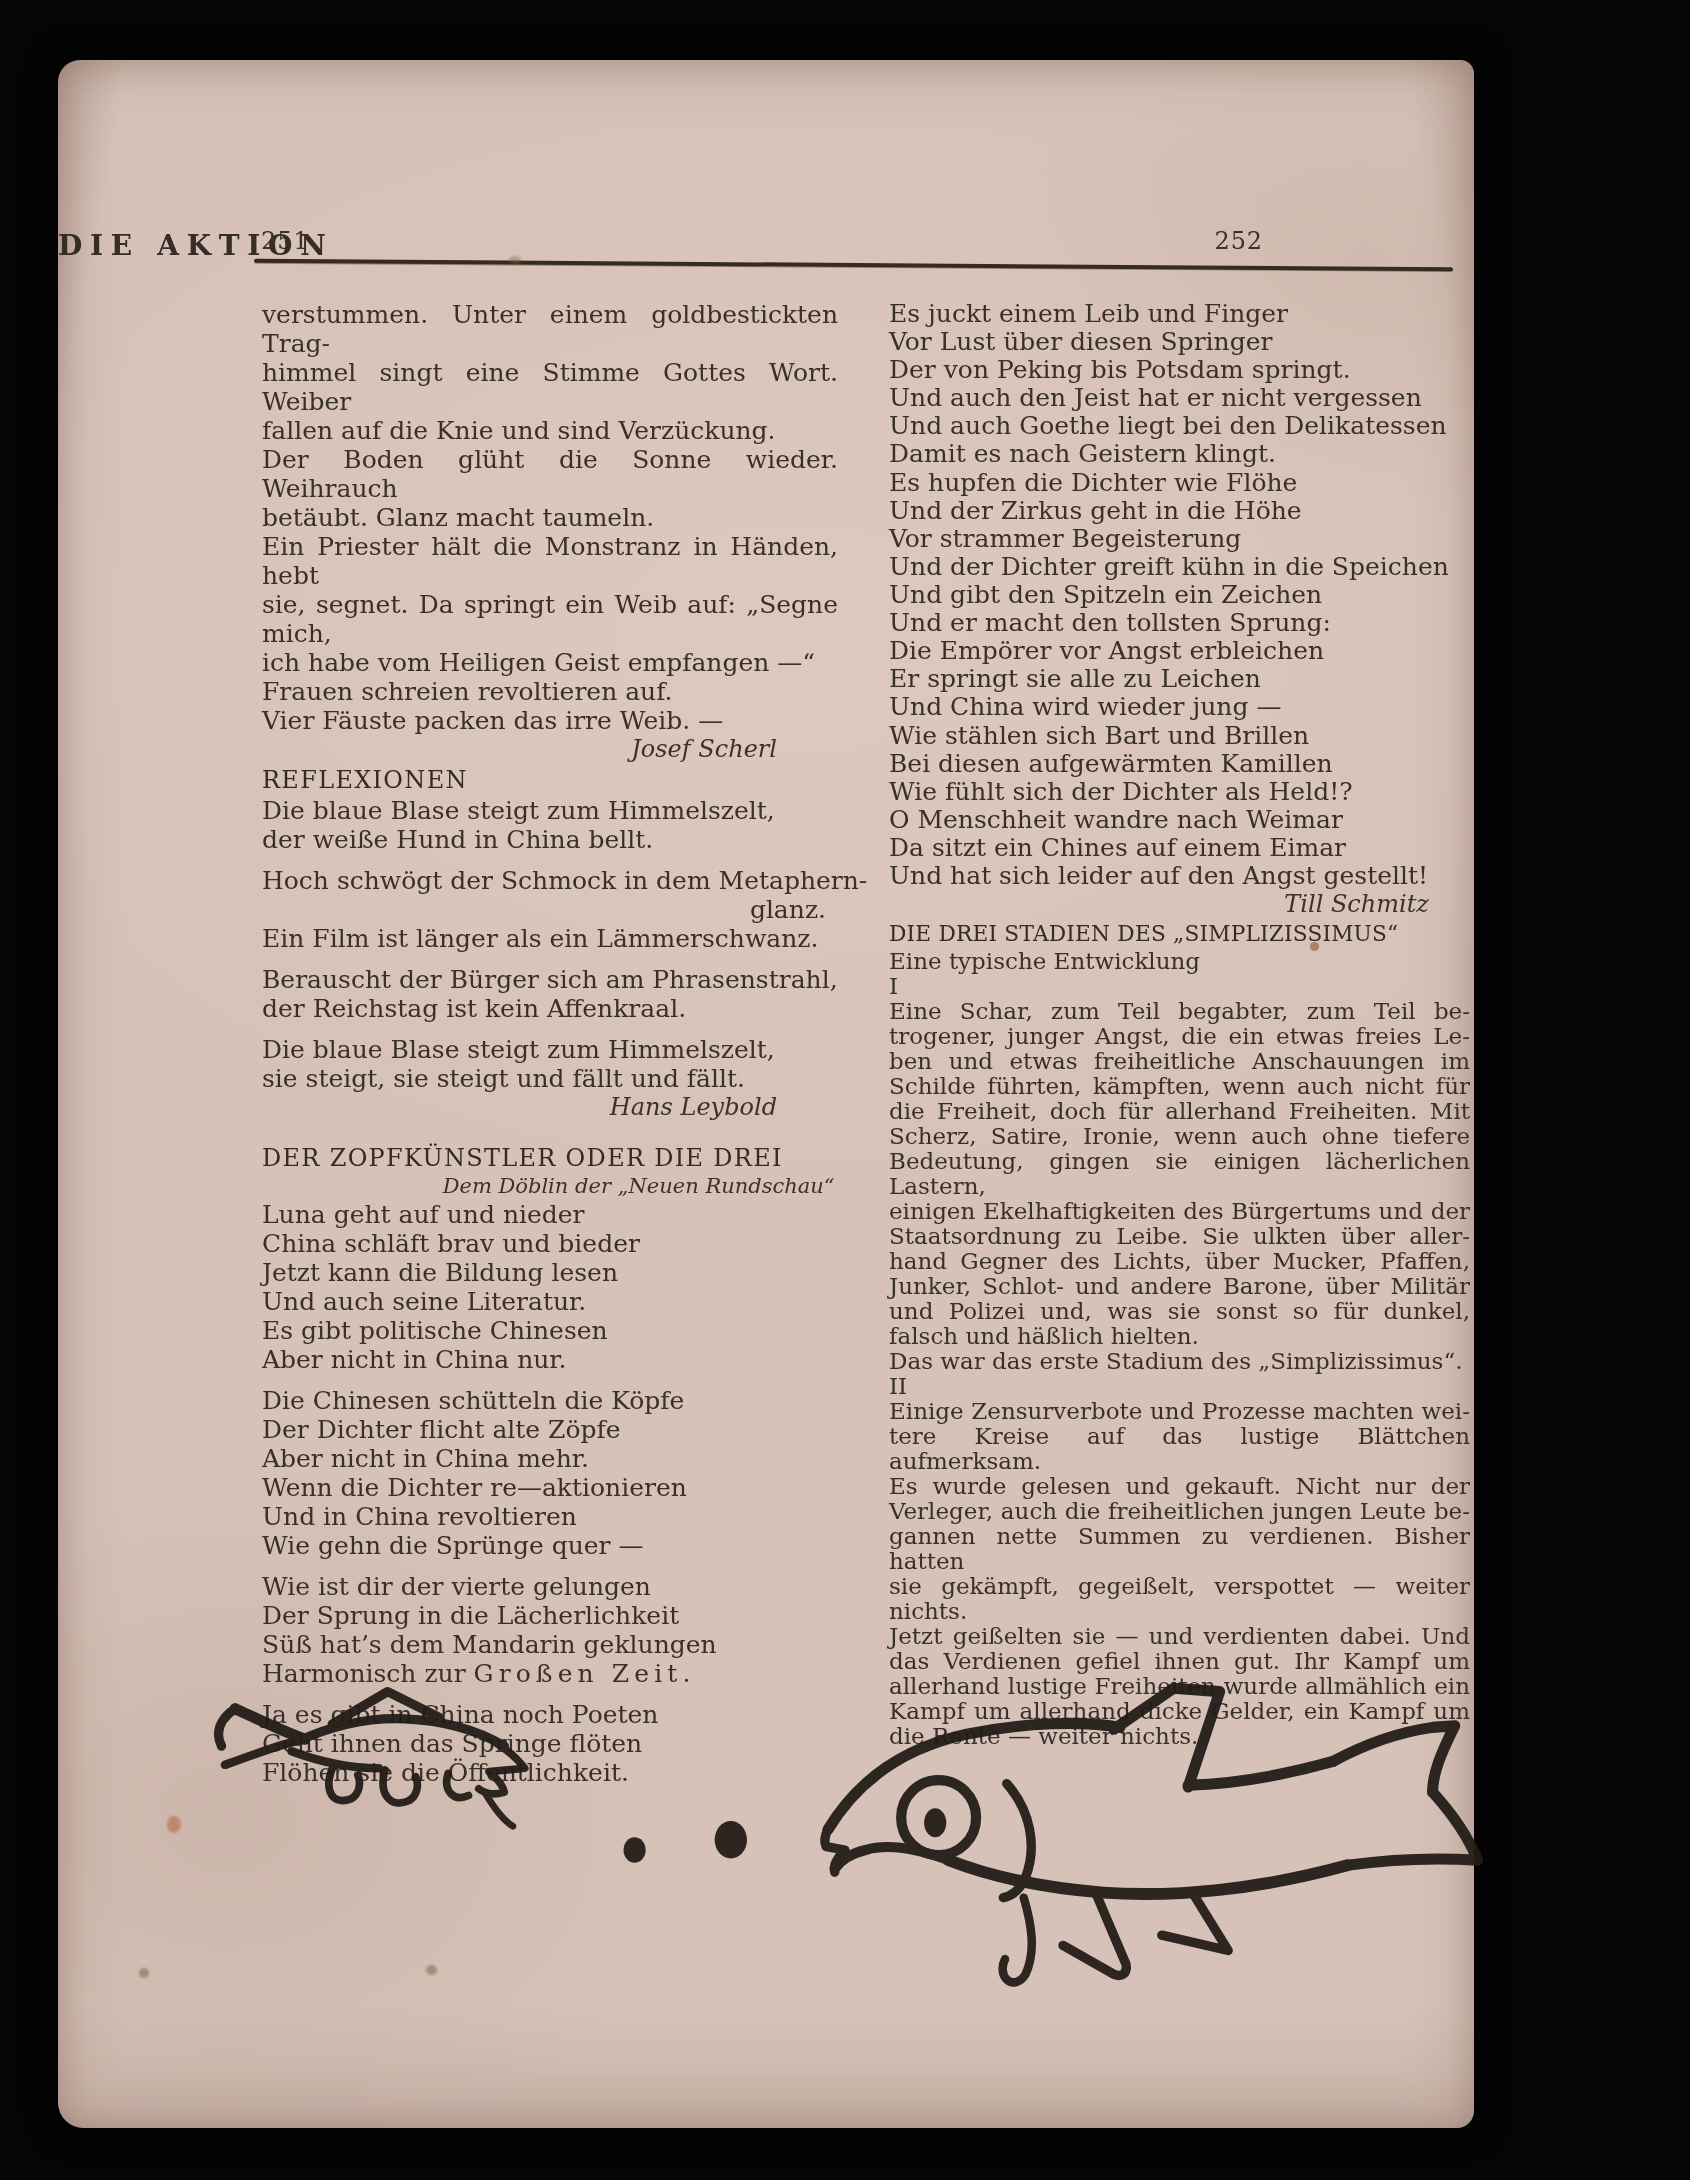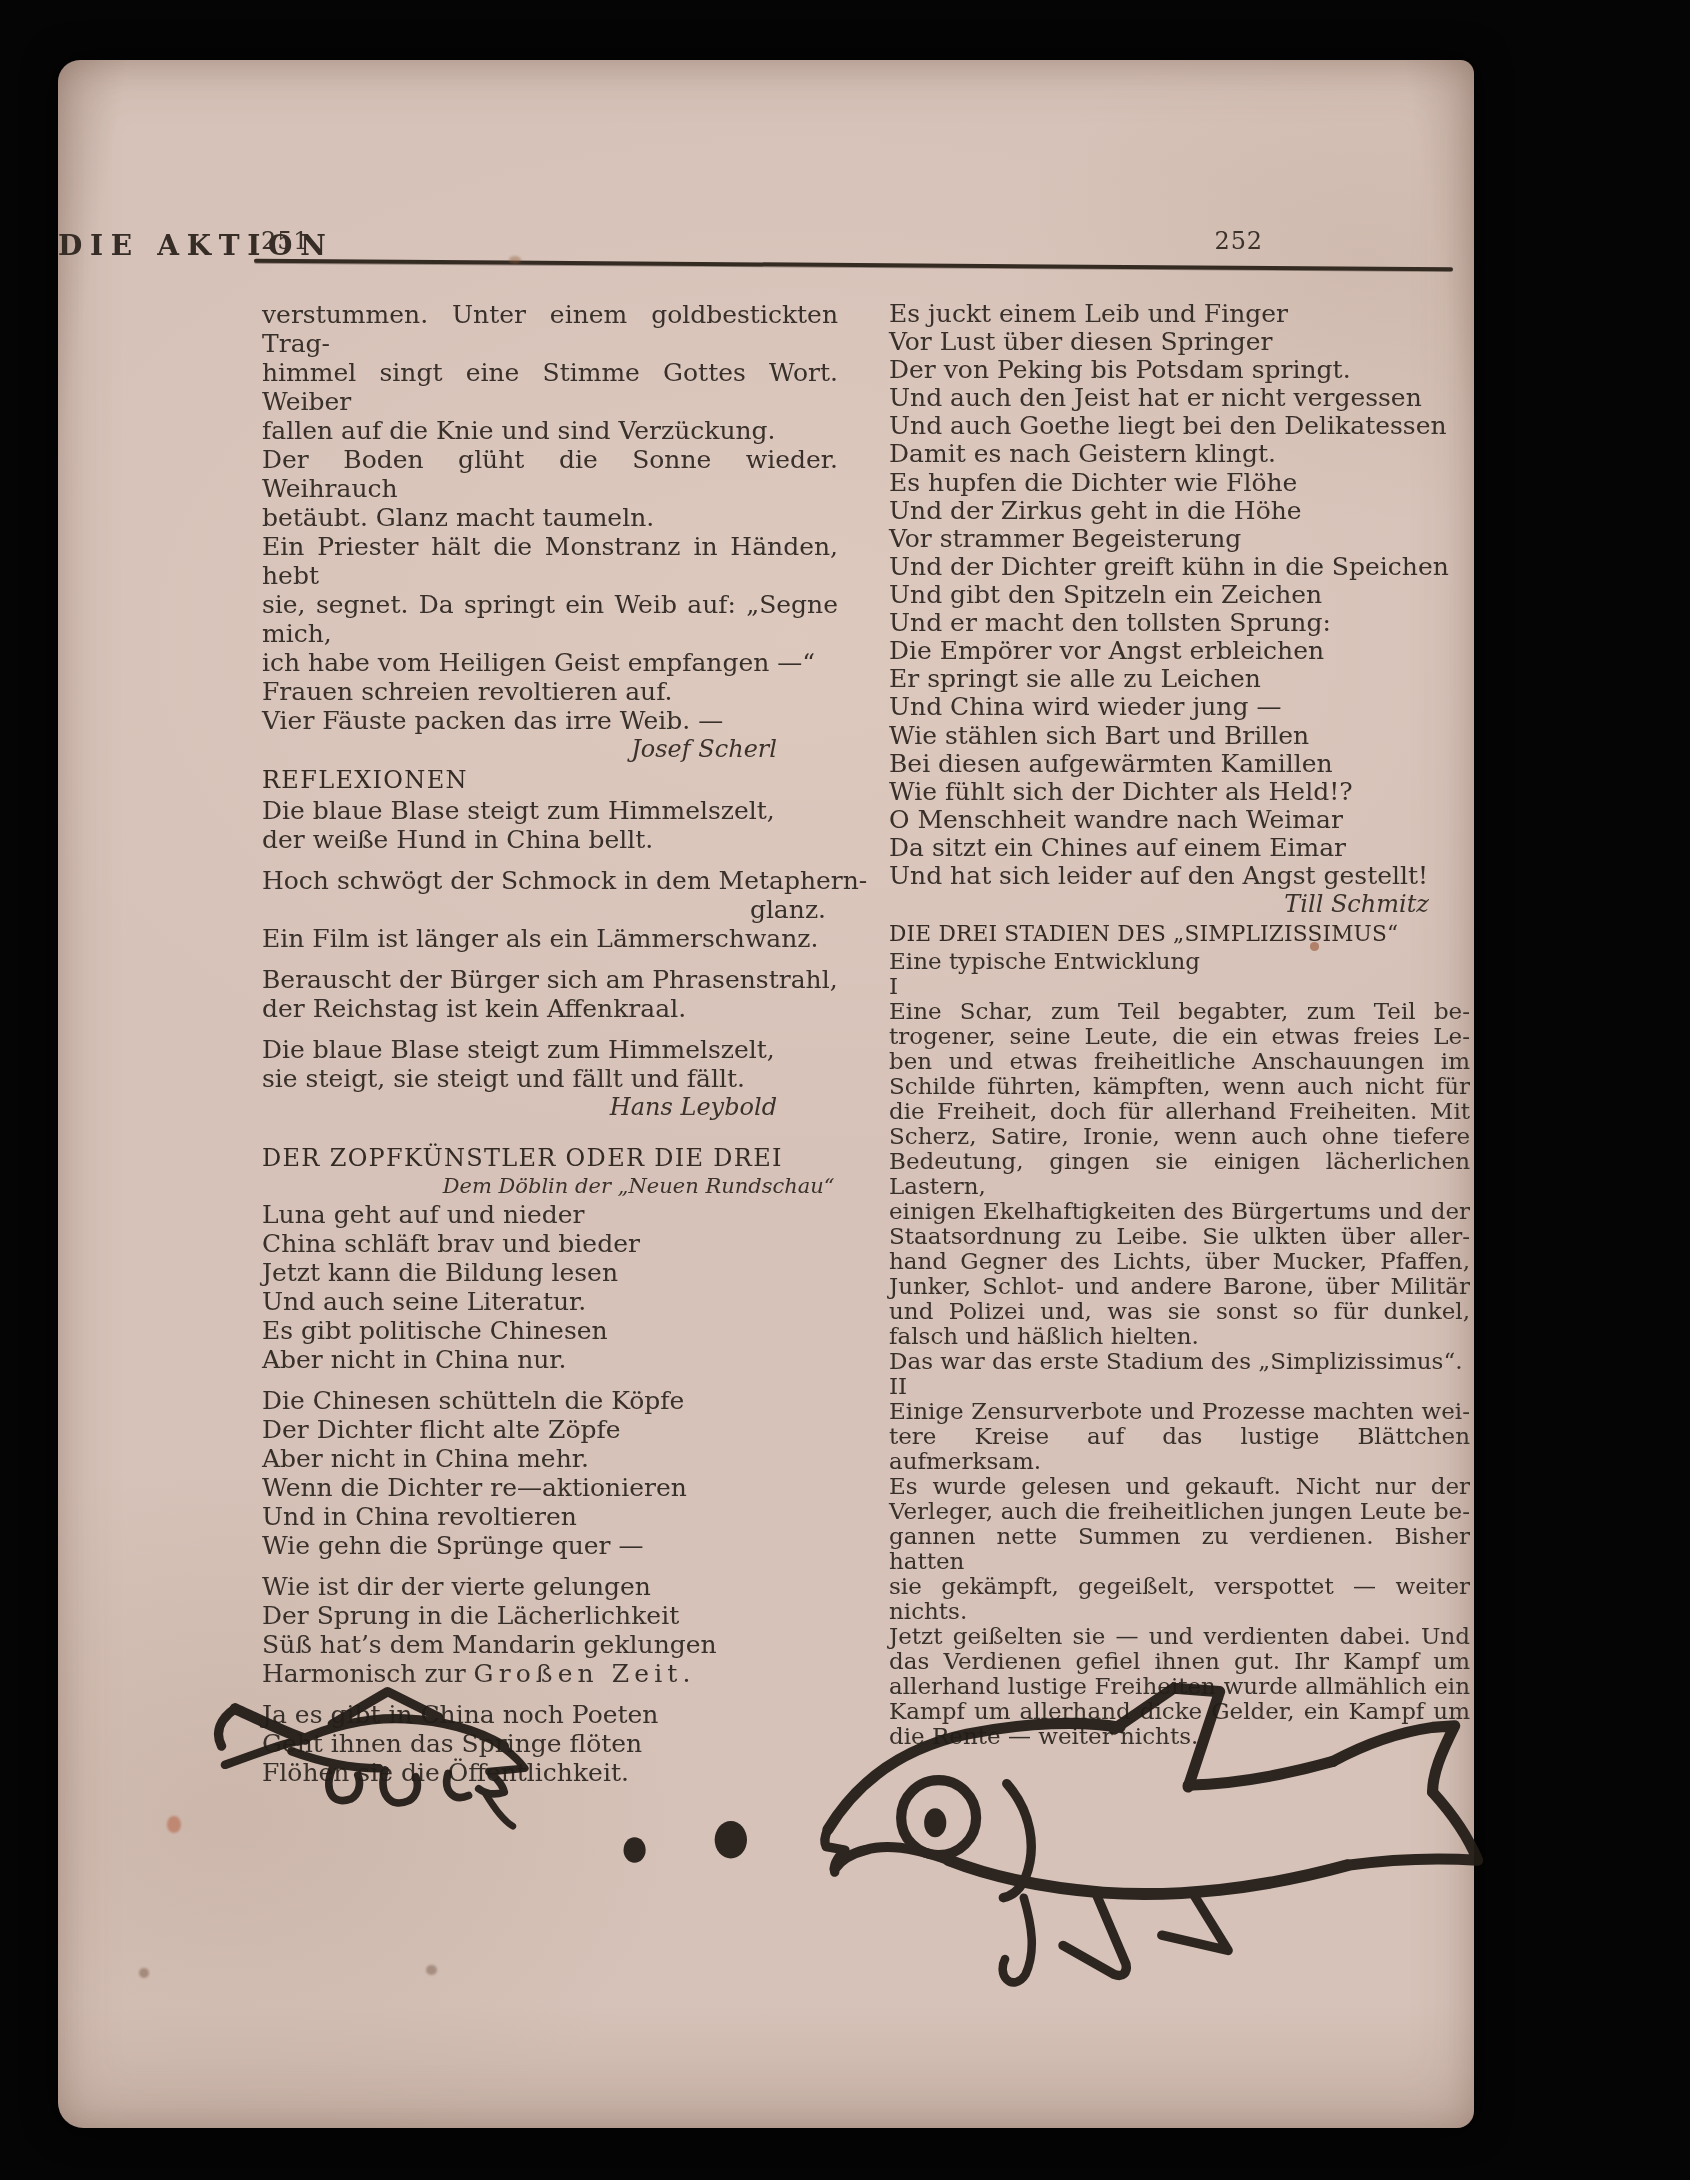--- a/index.html
+++ b/index.html
@@ -170,21 +170,21 @@
         <div class="signature">Till Schmitz</div>
         <div class="heading tight">
           <div class="hline">DIE DREI STADIEN DES „SIMPLIZISSIMUS“</div>
         </div>
         <div class="prose">
           <div class="line">Eine typische Entwicklung</div>
           <div class="line">I</div>
         </div>
         <div class="prose">
           <div class="line j">Eine Schar, zum Teil begabter, zum Teil be-</div>
-          <div class="line j">trogener, seine Leute, die ein etwas freies Le-</div>
+          <div class="line j">trogener, junger Angst, die ein etwas freies Le-</div>
           <div class="line j">ben und etwas freiheitliche Anschauungen im</div>
           <div class="line j">Schilde führten, kämpften, wenn auch nicht für</div>
           <div class="line j">die Freiheit, doch für allerhand Freiheiten. Mit</div>
           <div class="line j">Scherz, Satire, Ironie, wenn auch ohne tiefere</div>
           <div class="line j">Bedeutung, gingen sie einigen lächerlichen Lastern,</div>
           <div class="line j">einigen Ekelhaftigkeiten des Bürgertums und der</div>
           <div class="line j">Staatsordnung zu Leibe.  Sie ulkten über aller-</div>
           <div class="line j">hand Gegner des Lichts, über Mucker, Pfaffen,</div>
           <div class="line j">Junker, Schlot- und andere Barone, über Militär</div>
           <div class="line j">und Polizei und, was sie sonst so für dunkel,</div>

